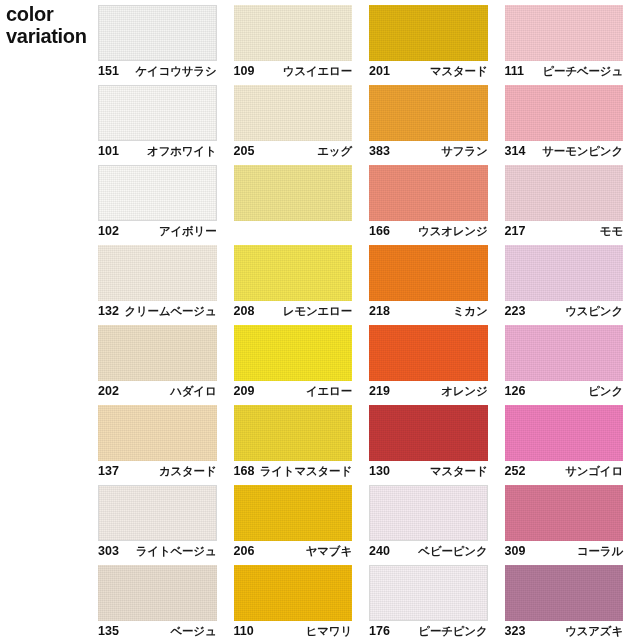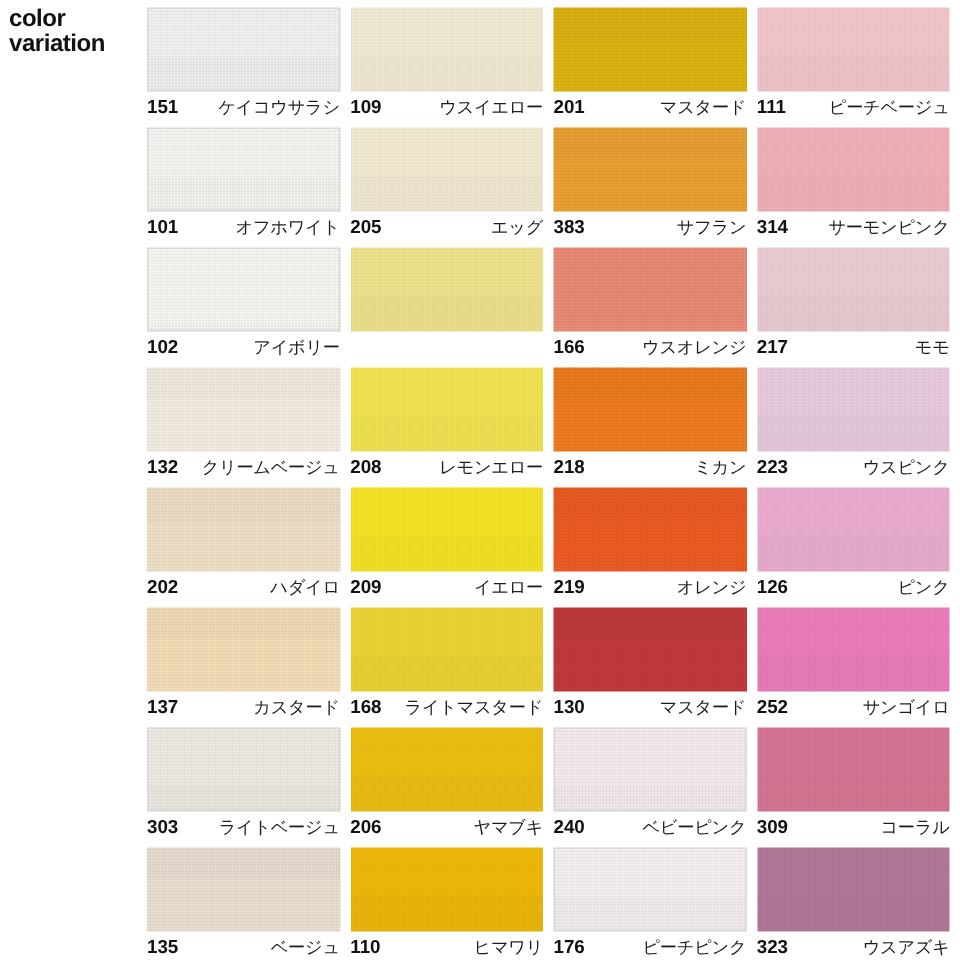--- a/index.html
+++ b/index.html
@@ -24,21 +24,21 @@
     background: #ffffff;
   }
 
   
   #title-block {
     position: absolute;
     left: 6px;
     top: 4px;
     width: 92px;
     line-height: 1.08;
-    font-size: 16px;
+    font-size: 20px;
     font-weight: 700;
     letter-spacing: -0.3px;
     color: #111111;
   }
   #title-block .tline { display: block; }
 
   
   #grid {
     position: absolute;
     left: 98px;
@@ -48,21 +48,21 @@
     display: grid;
     grid-template-columns: repeat(4, 1fr);
     grid-template-rows: repeat(8, 1fr);
     column-gap: 0px;
     row-gap: 0px;
   }
 
   .cell {
     position: relative;
     box-sizing: border-box;
-    padding: 3px 7px 0 0;
+    padding: 3px 17px 0 0;
     display: flex;
     flex-direction: column;
   }
 
   .swatch {
     position: relative;
     width: 100%;
     height: 56px;
     box-sizing: border-box;
     overflow: hidden;
@@ -97,21 +97,21 @@
     white-space: nowrap;
   }
   .code {
     font-size: 12.5px;
     font-weight: 700;
     letter-spacing: 0px;
     color: #111111;
   }
   .cname {
     font-size: 11.5px;
-    font-weight: 400;
+    font-weight: 700;
     letter-spacing: -0.2px;
     color: #1c1c1c;
     font-family: "DejaVu Sans", "Liberation Sans", sans-serif;
   }
 </style>
 </head>
 <body>
 
 <div id="sheet">
 

